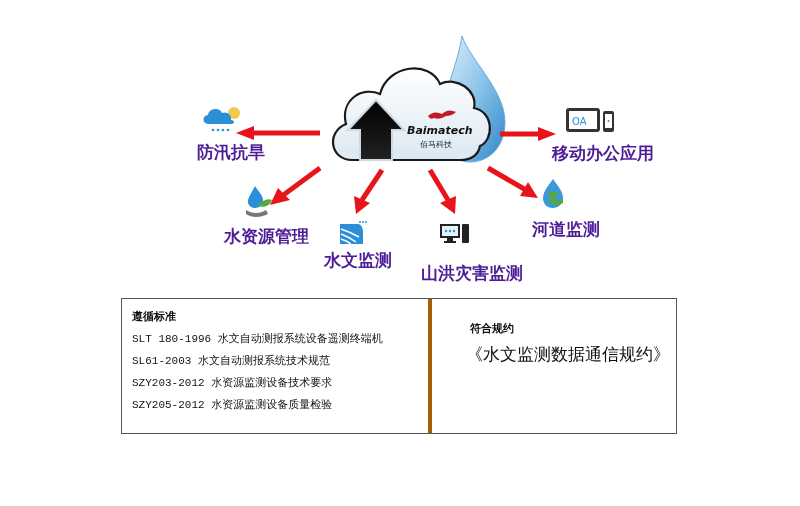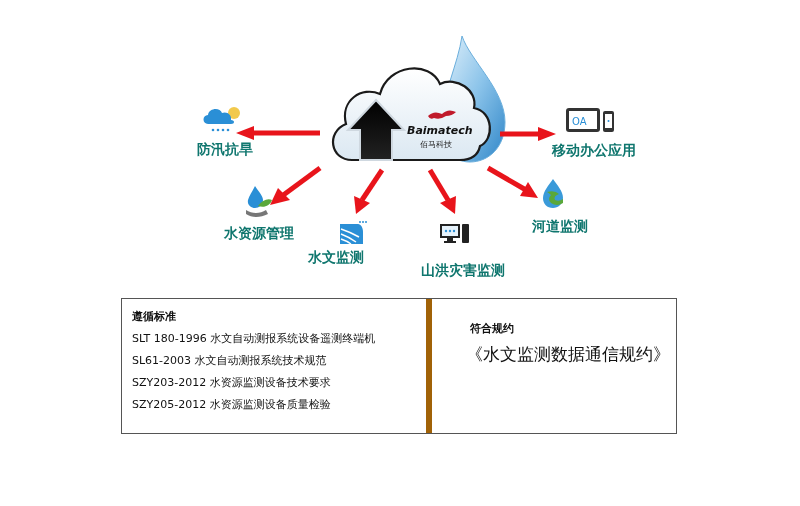--- a/index.html
+++ b/index.html
@@ -1,23 +1,23 @@
 <!DOCTYPE html>
 <html><head>
 <meta charset="utf-8">
 <style>
   html, body { margin: 0; padding: 0; background: #ffffff; }
   body { width: 800px; height: 506px; position: relative; overflow: hidden;
          font-family: "DejaVu Sans", sans-serif; color: #111; }
-  .label { position: absolute; font-size: 14px; font-weight: bold; color: #0f766e; white-space: nowrap; }
+  .label { position: absolute; font-size: 17px; font-weight: bold; color: #4c1d95; white-space: nowrap; }
   #diagram { position: absolute; left: 0; top: 0; width: 800px; height: 290px; }
   .std-box { position: absolute; left: 121px; top: 298px; width: 556px; height: 136px;
              border: 1px solid #555; box-sizing: border-box; }
   .std-col-left { position: absolute; left: 0; top: 0; width: 310px; height: 100%;
-                  border-right: 6px solid #a16207; box-sizing: border-box; padding: 10px 0 0 10px; }
+                  border-right: 4px solid #a16207; box-sizing: border-box; padding: 10px 0 0 10px; font-family: Liberation Mono, monospace; }
   .std-col-right { position: absolute; left: 310px; top: 12px; width: 244px; height: 100%; padding: 10px 0 0 38px; box-sizing: border-box; }
   .std-title { font-size: 11px; font-weight: bold; margin-bottom: 8px; height: 14px; }
   .std-item { font-size: 11px; height: 14px; margin-bottom: 8px; white-space: nowrap; }
   .proto-title { font-size: 11px; font-weight: bold; margin-bottom: 8px; height: 14px; }
   .proto-item { font-size: 17px; height: 14px; margin-bottom: 8px; white-space: nowrap; margin-left: -4px; }
 </style>
 </head>
 <body>
 
 <div id="diagram">
@@ -119,21 +119,21 @@
       <rect x="569" y="111" width="28" height="18" fill="#fff"></rect>
       <text x="572" y="125" font-family="DejaVu Sans, sans-serif" font-size="10" fill="#2a8fd6">OA</text>
       <rect x="603" y="111" width="11" height="21" rx="2" fill="#333"></rect>
       <rect x="605" y="114" width="7" height="14" fill="#fff"></rect>
       <circle cx="608.5" cy="121" r="1" fill="#2a8fd6"></circle>
     </g>
   </svg>
 
   <div class="label" style="left:197px; top:141px;">防汛抗旱</div>
   <div class="label" style="left:224px; top:225px;">水资源管理</div>
-  <div class="label" style="left:308px; top:249px;">水文监测</div>
+  <div class="label" style="left:324px; top:249px;">水文监测</div>
   <div class="label" style="left:421px; top:262px;">山洪灾害监测</div>
   <div class="label" style="left:532px; top:218px;">河道监测</div>
   <div class="label" style="left:552px; top:142px;">移动办公应用</div>
 </div>
 
 <div class="std-box">
   <div class="std-col-left">
     <div class="std-title">遵循标准</div>
     <div class="std-item">SLT 180-1996 水文自动测报系统设备遥测终端机</div>
     <div class="std-item">SL61-2003 水文自动测报系统技术规范</div>

